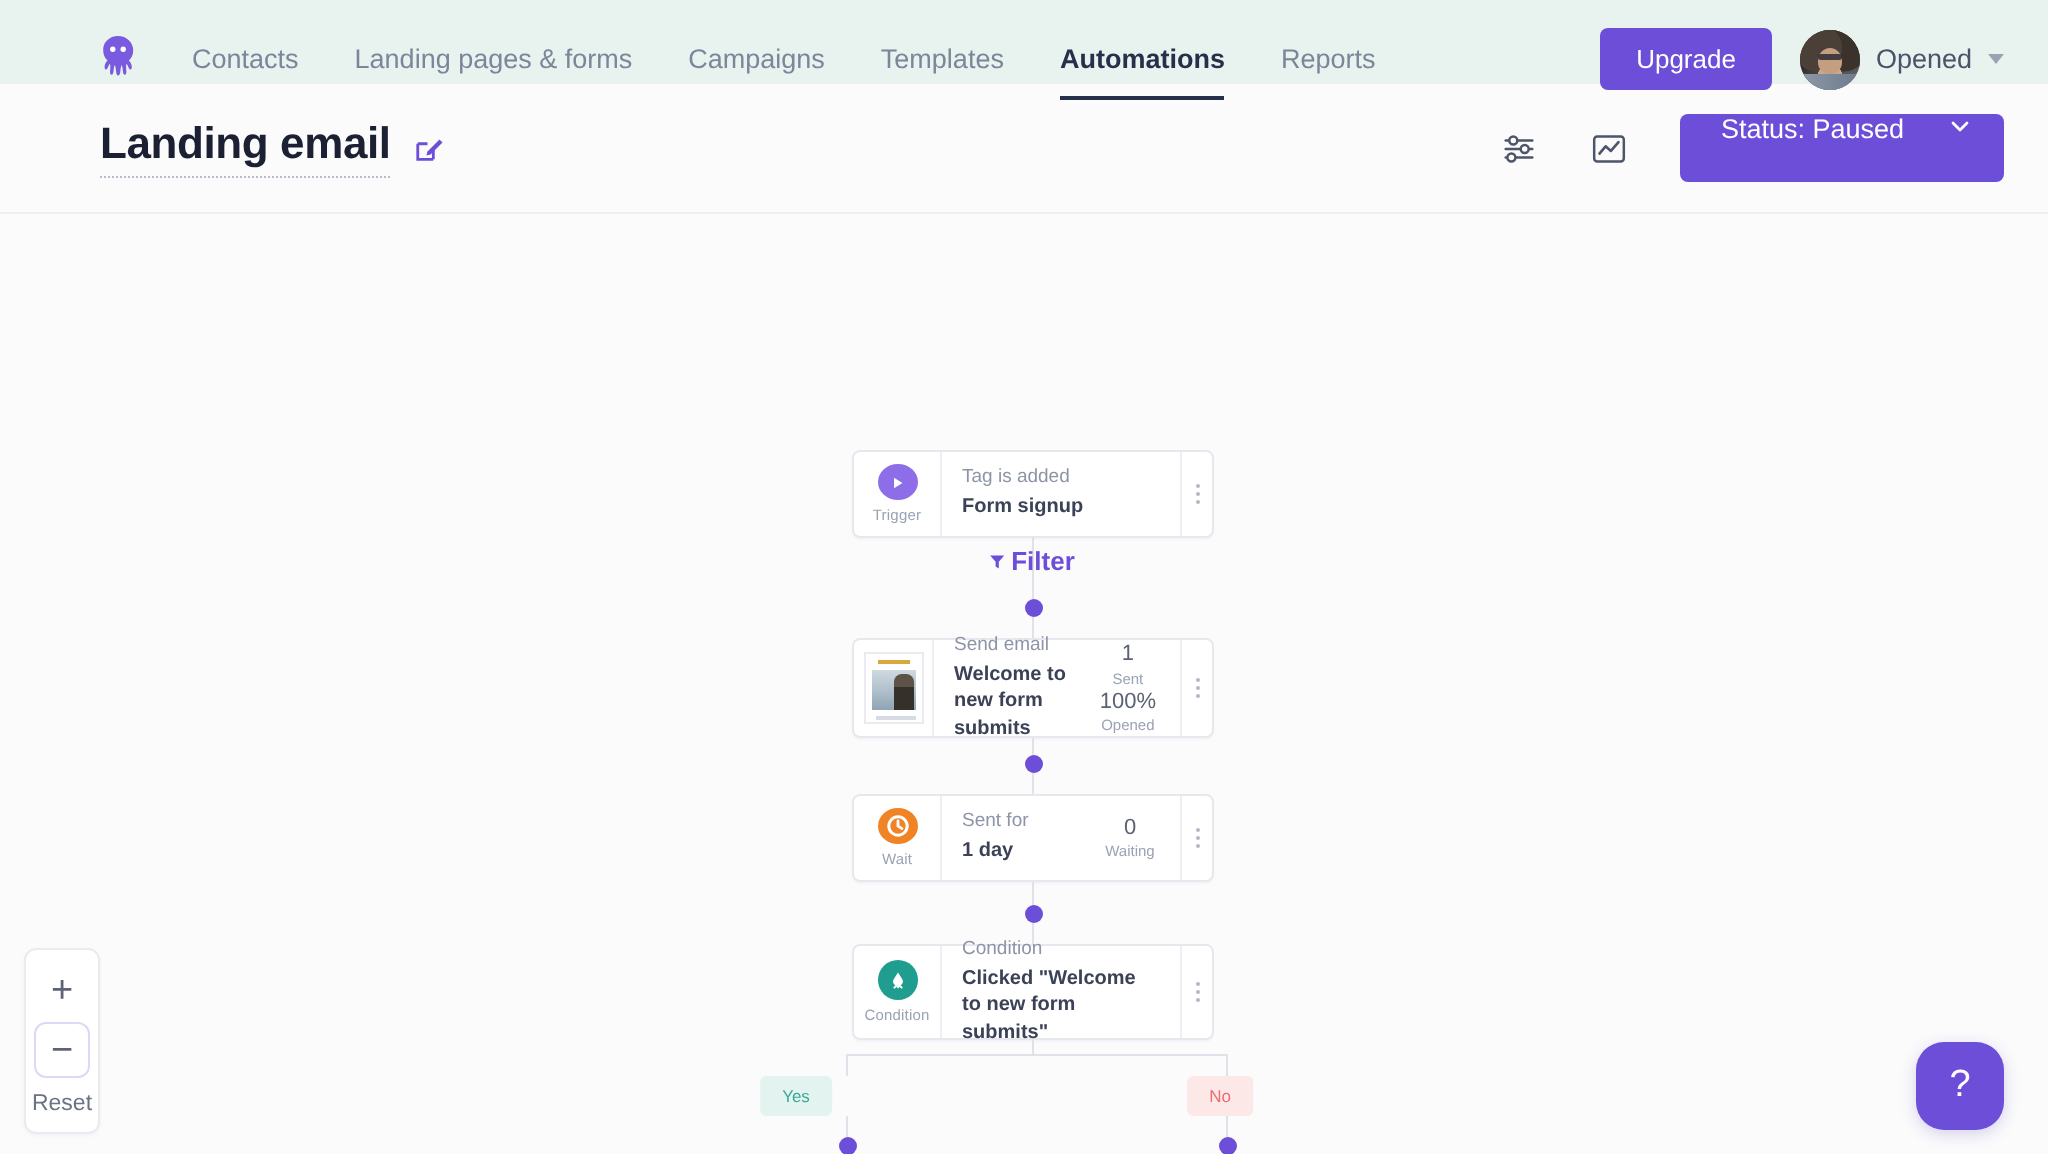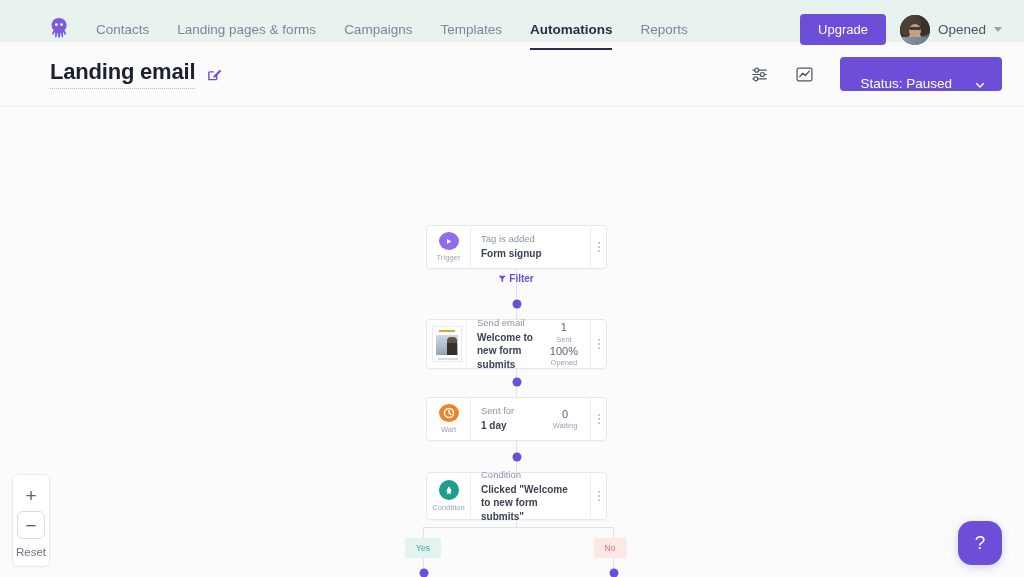--- a/index.html
+++ b/index.html
@@ -87,21 +87,21 @@
     letter-spacing:-0.2px;
   }
   .edit-icon { margin-left:12px; display:flex; cursor:pointer; }
   .header-right { margin-left:auto; display:flex; align-items:center; gap:26px; }
   .hicon { cursor:pointer; display:flex; }
   .status-btn {
     background:#6c4ed9; color:#fff; border:none;
     font-family:"Liberation Sans", sans-serif;
     font-size:13.5px; height:34px; padding:0 16px 0 20px;
     border-radius:4px; cursor:pointer;
-    display:flex; align-items:flex-end; gap:22px;
+    display:flex; align-items:flex-start; gap:22px;
   }
 
   
   .canvas {
     position:relative;
     height: calc(577px - 42px - 65px);
     background:#fbfbfc;
     overflow:hidden;
   }
   .flow { position:absolute; left:0; top:0; width:1024px; height:470px; }
@@ -163,21 +163,21 @@
   .line { position:absolute; background:#dfe2e9; }
   .vline { width:1px; }
   .hline { height:1px; }
   .dot {
     position:absolute; width:9px; height:9px; border-radius:50%;
     background:#6c4ed9; transform:translate(-50%,-50%);
   }
   .filter-label {
     position:absolute; transform:translateX(-50%);
     display:flex; align-items:center; gap:3px;
-    font-size:10px; font-weight:700; color:#6c4ed9; cursor:pointer;
+    font-size:13px; font-weight:700; color:#6c4ed9; cursor:pointer;
   }
   .branch-badge {
     position:absolute; transform:translateX(-50%);
     font-size:8.5px; padding:5px 11px; border-radius:3px; font-weight:400;
   }
   .branch-badge.yes { background:#e3f4f0; color:#3aa99a; }
   .branch-badge.no  { background:#fde8e8; color:#ef6b72; }
 
   
   .zoomctl {
@@ -398,21 +398,21 @@
             <i></i>
           </span>
         </div>
     </div>
 
     <div class="line vline" style="left:516px; top:413px; height:7px;"></div>
     <div class="line hline" style="left:423px; top:420px; width:190px;"></div>
     <div class="line vline" style="left:423px; top:420px; height:11px;"></div>
     <div class="line vline" style="left:613px; top:420px; height:11px;"></div>
 
-    <div class="branch-badge yes" style="left:423px; top:431px;">Yes</div>
+    <div class="branch-badge yes" style="left:398px; top:431px;">Yes</div>
     <div class="branch-badge no" style="left:610px; top:431px;">No</div>
 
     <div class="line vline" style="left:423px; top:451px; height:36px;"></div>
     <div class="dot" style="left:423.5px; top:466px;"></div>
     <div class="line vline" style="left:613px; top:451px; height:38px;"></div>
     <div class="dot" style="left:613.5px; top:466px;"></div>
 
   </div>
 
   <div class="zoomctl">

